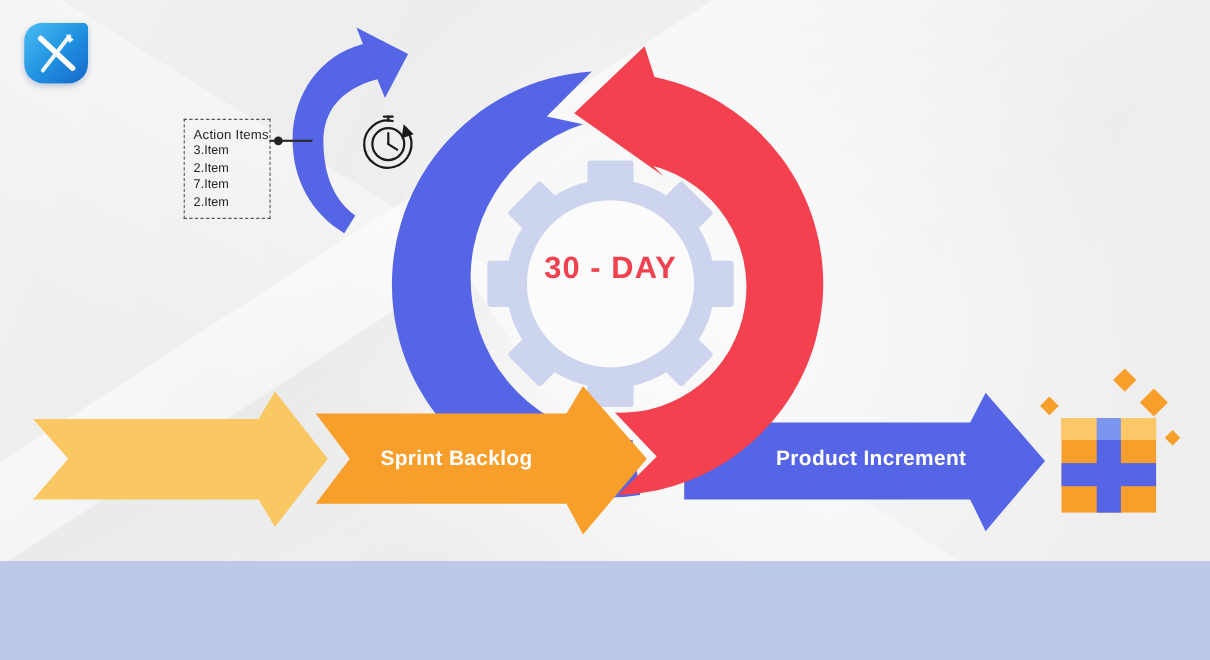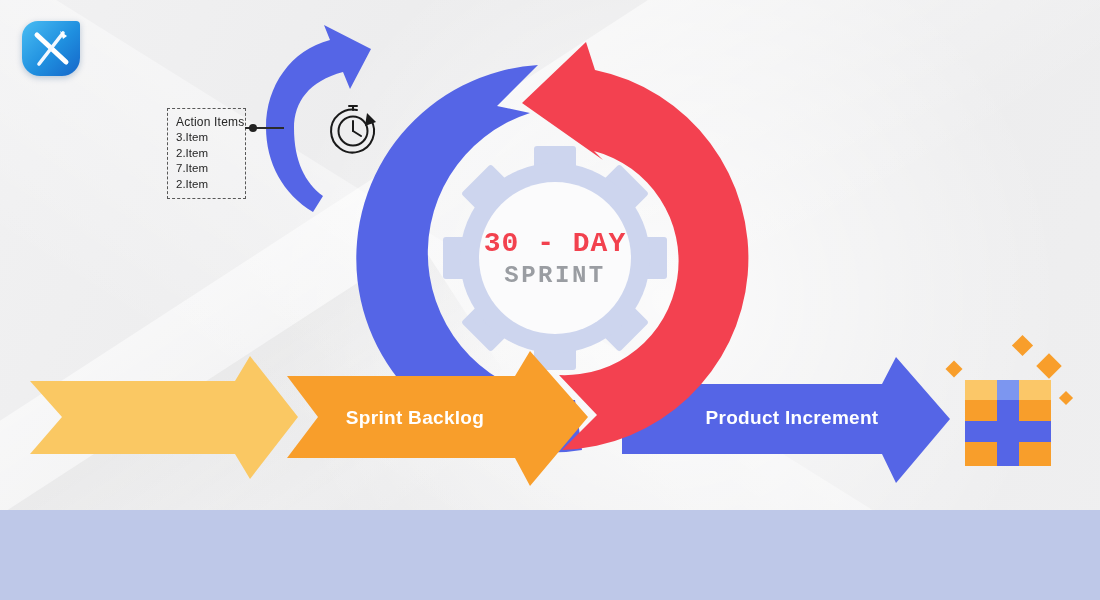--- a/index.html
+++ b/index.html
@@ -31,21 +31,21 @@
 
   
   .action-box{position:absolute;left:167px;top:108px;width:79px;height:91px;
     border:1.6px dashed #585858;padding:5px 0 0 8px;color:#262626;}
   .action-box .ttl{font-size:12px;line-height:16px;letter-spacing:.2px;}
   .action-box .itm{font-size:11.5px;line-height:15.5px;}
   .connector-line{position:absolute;left:245px;top:127px;width:39px;height:1.8px;background:#2b2b2b;}
   .connector-dot{position:absolute;left:249px;top:124px;width:8px;height:8px;border-radius:50%;background:#222;}
 
   
-  .hub-text{position:absolute;left:455px;width:200px;text-align:center;font-weight:800;font-family:Liberation Mono, monospace;}
+  .hub-text{position:absolute;left:455px;width:200px;text-align:center;font-weight:800;}
   .hub-line1{top:228px;font-size:28px;letter-spacing:1px;color:#F2414E;}
   .hub-line2{top:262px;font-size:24px;letter-spacing:2.5px;color:#9A9DA2;}
 
   
   .flow-label{position:absolute;color:#ffffff;font-size:19px;font-weight:700;
     letter-spacing:.3px;text-align:center;height:24px;line-height:24px;}
   .lbl-pb{left:40px;top:406px;width:210px;}
   .lbl-sb{left:300px;top:406px;width:230px;}
   .lbl-pi{left:672px;top:406px;width:240px;}
 
@@ -127,21 +127,20 @@
     <div class="ttl">Action Items</div>
     <div class="itm">3.Item</div>
     <div class="itm">2.Item</div>
     <div class="itm">7.Item</div>
     <div class="itm">2.Item</div>
   </div>
   <div class="connector-line"></div>
   <div class="connector-dot"></div>
 
   <div class="hub-text hub-line1">30 - DAY</div>
-  <div class="hub-text hub-line2">SPRINT</div>
 
   <div class="flow-label lbl-pi">Product Increment</div>
   <div class="flow-label lbl-sb">Sprint Backlog</div>
 
   <div class="gift">
     <div class="body"></div>
     <div class="lid"></div>
     <div class="ribbon-h"></div>
     <div class="ribbon-v"></div>
     <div class="ribbon-v-lid"></div>

